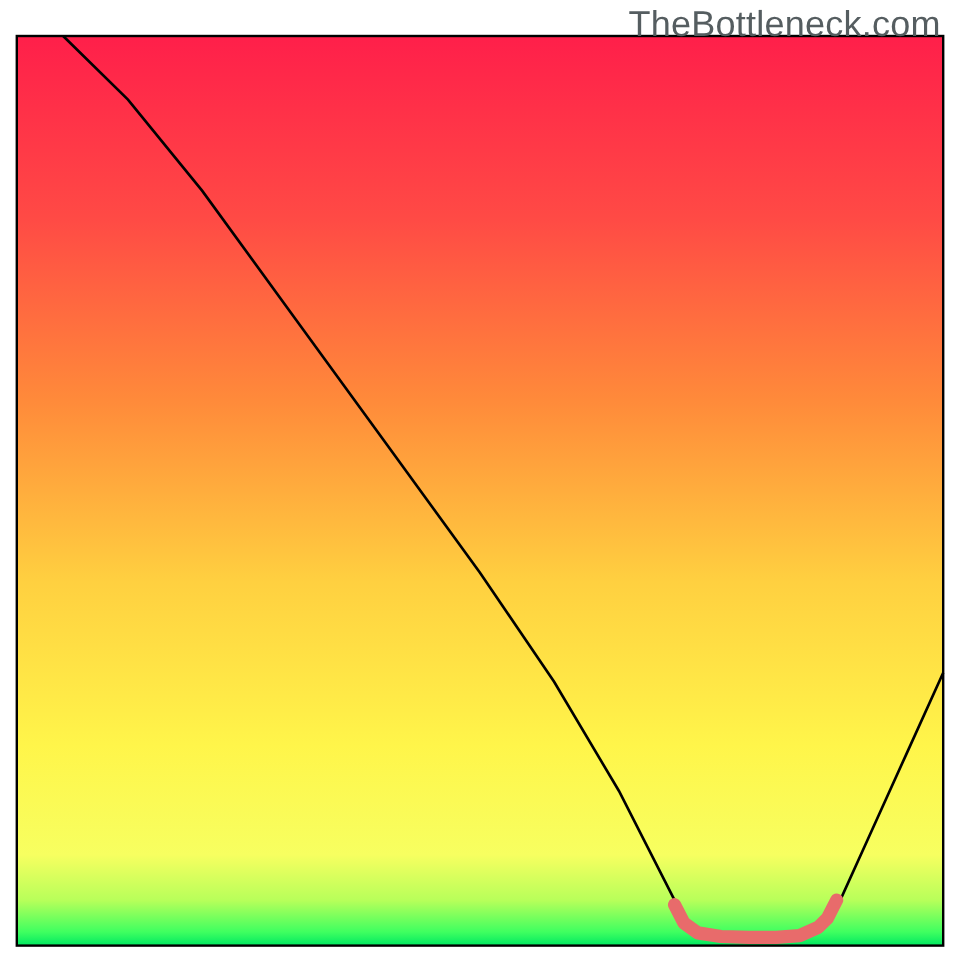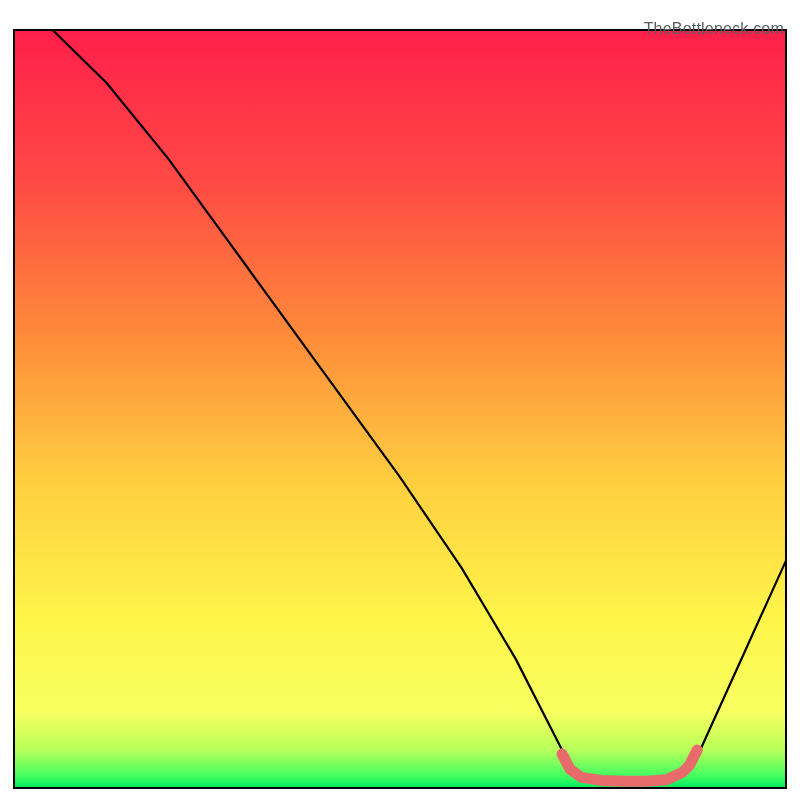--- a/index.html
+++ b/index.html
@@ -11,24 +11,24 @@
     background: #ffffff;
     font-family: Arial, Helvetica, sans-serif;
   }
   .container {
     position: relative;
     width: 800px;
     height: 800px;
   }
   .watermark {
     position: absolute;
-    top: 20px;
+    top: 4px;
     right: 16px;
     color: #555d60;
-    font-size: 16px;
+    font-size: 30px;
     font-weight: 400;
     letter-spacing: 0.2px;
   }
   .plot {
     position: absolute;
     left: 0;
     top: 0;
     width: 800px;
     height: 800px;
   }

